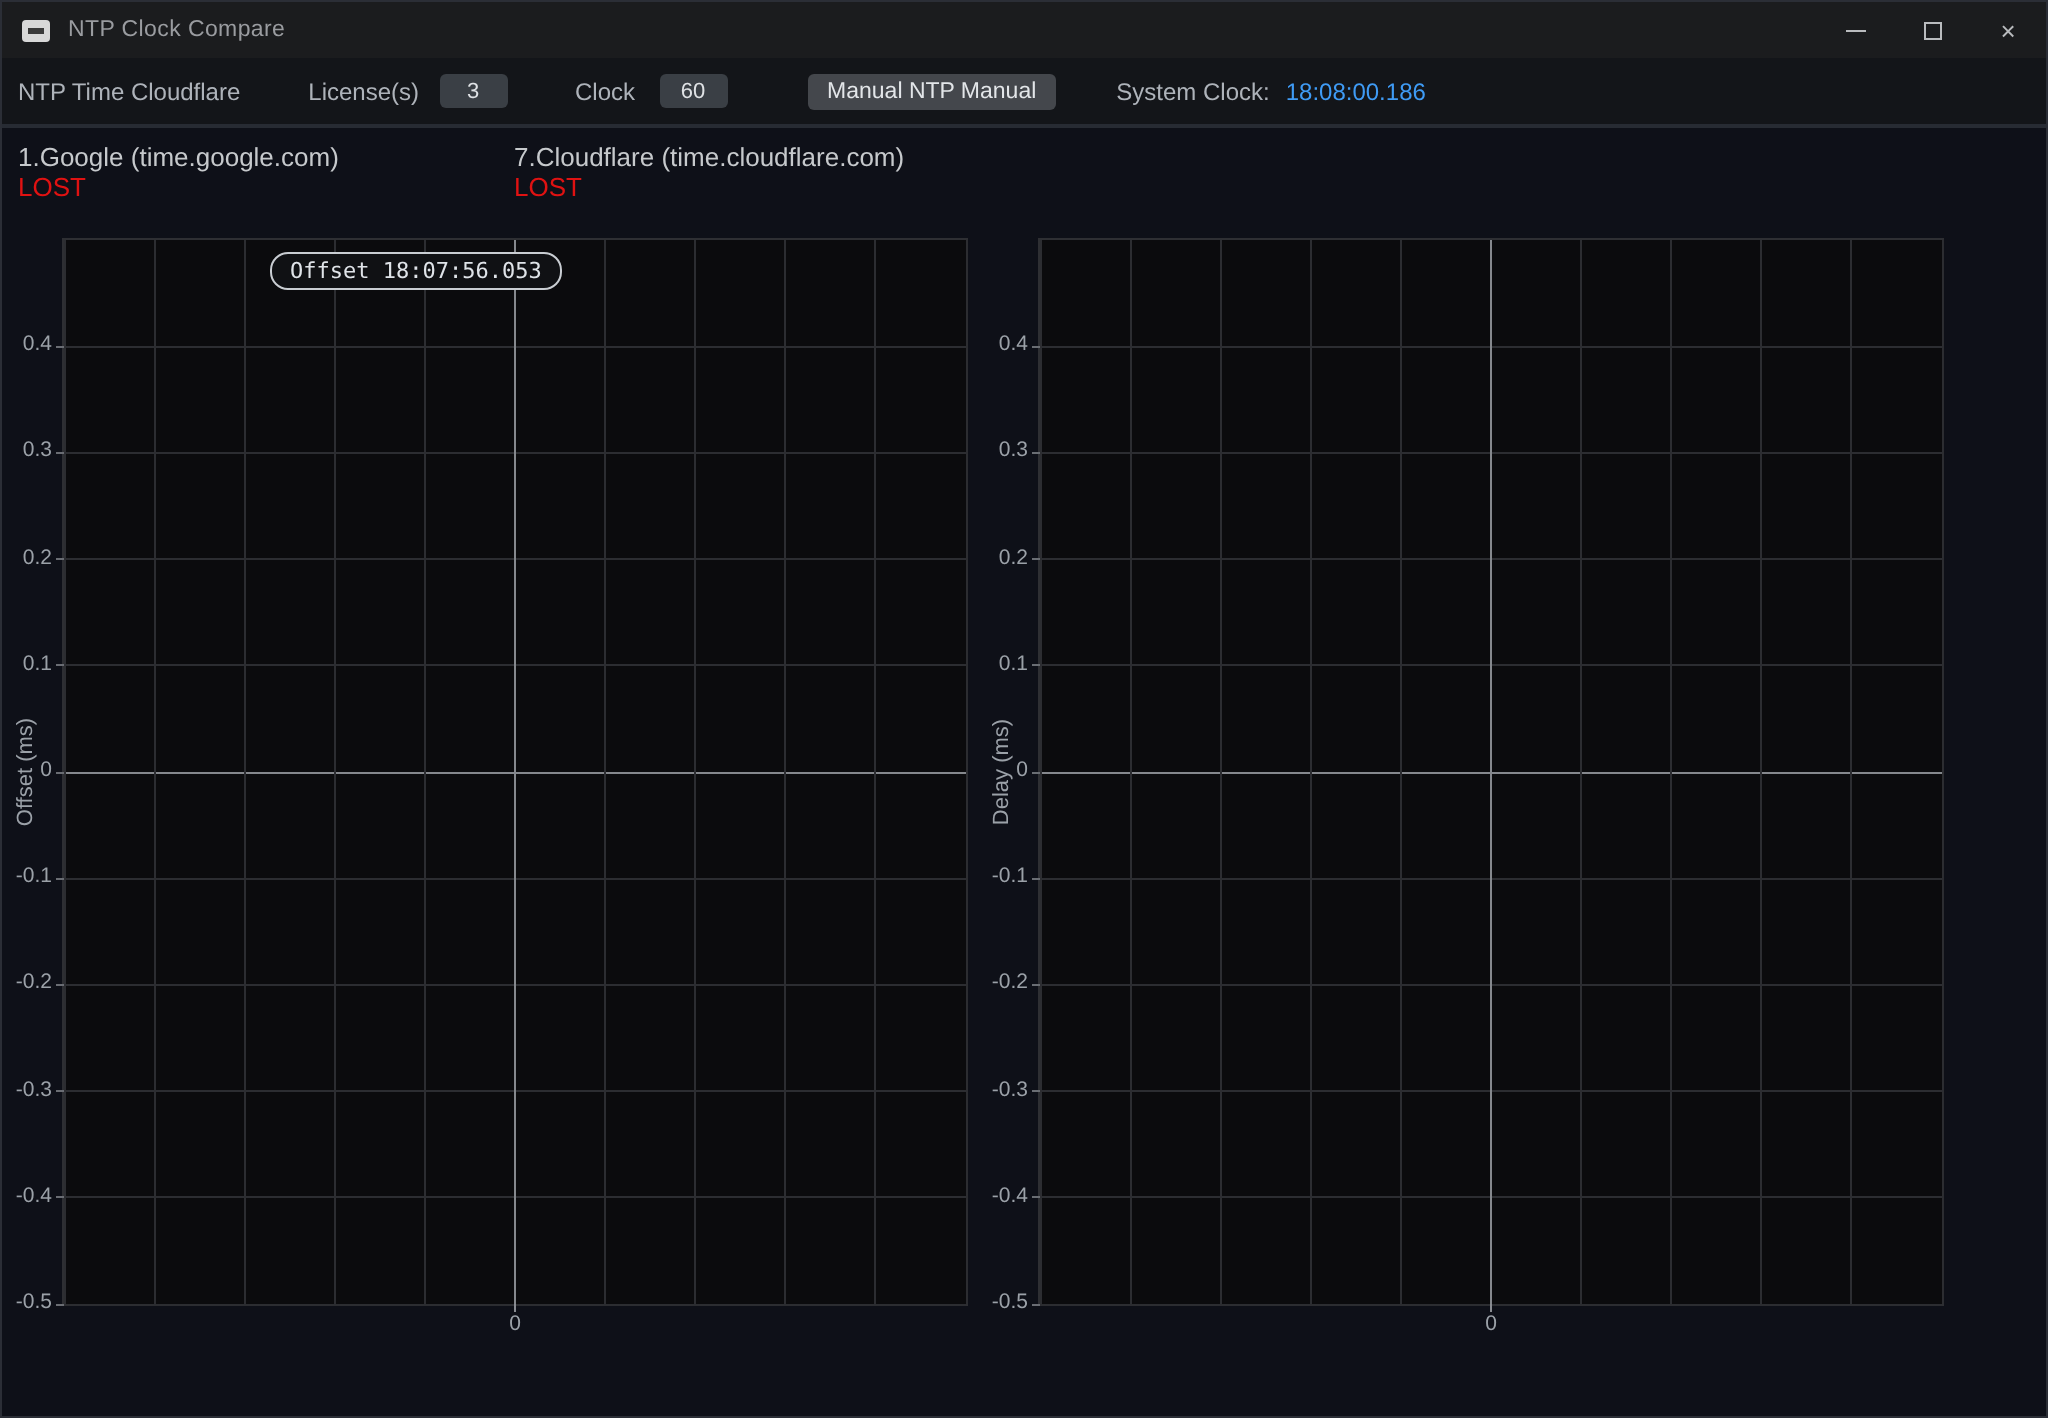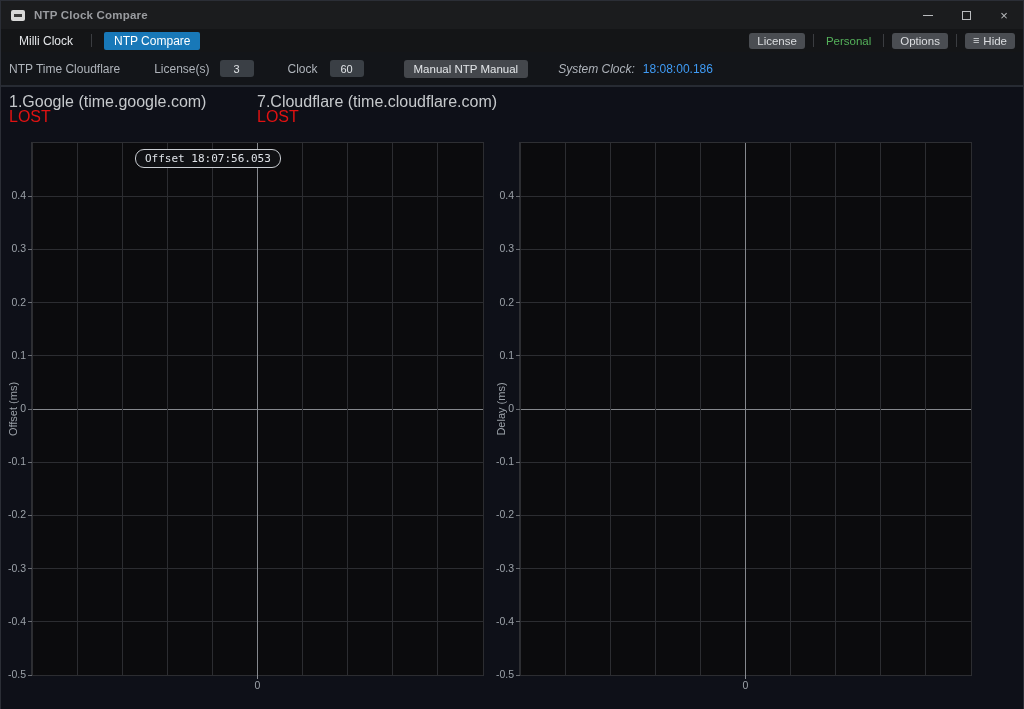--- a/index.html
+++ b/index.html
@@ -17,21 +17,21 @@
     width:1024px;height:709px;overflow:hidden;
     font-family:"Liberation Sans","DejaVu Sans",sans-serif;
     background:#0e1018;
   }
   .window{width:1024px;height:709px;position:relative;background:#0e1018;border:1px solid #2b2e36;}
 
   
   .titlebar{height:28px;background:#1b1c1e;display:flex;align-items:center;padding-left:10px;}
   .app-icon{width:14px;height:11px;background:#d8d8d8;border-radius:2px;position:relative;margin-right:9px;flex:0 0 auto;}
   .app-icon::after{content:"";position:absolute;left:3px;top:4px;width:8px;height:3px;background:#3a3a3a;}
-  .title-text{font-size:11.5px;color:#9a9ca0;letter-spacing:.2px;font-weight:bold;}
+  .title-text{font-size:11.5px;color:#9a9ca0;letter-spacing:.2px;}
   .win-controls{margin-left:auto;display:flex;align-items:center;height:100%;}
   .win-btn{width:38px;height:100%;display:flex;align-items:center;justify-content:center;color:#b9bbbe;font-size:13px;cursor:default;}
   .win-btn .min-bar{width:10px;height:1px;background:#b9bbbe;}
   .win-btn .max-box{width:9px;height:9px;border:1px solid #b9bbbe;}
 
   
   .tabbar{height:23px;background:#141517;display:flex;align-items:center;padding:0 8px;}
   .tab{font-size:12px;color:#e3e5e8;padding:2px 10px;border-radius:2px;}
   .tab.active{background:var(--tab-active-bg);color:#fff;margin-left:4px;}
   .vsep{width:1px;height:13px;background:#3b3d41;margin:0 8px;}
@@ -40,27 +40,27 @@
   .personal{color:var(--personal-green);font-size:11.5px;padding:0 4px;}
   .hamburger-icon{font-size:11px;color:#dcdee1;line-height:1;}
 
   
   .toolbar{height:33px;background:#131519;display:flex;align-items:center;padding:0 8px;font-size:12px;color:#aeb3ba;}
   .toolbar .section-title{margin-right:34px;}
   .field{width:34px;height:17px;background:#3a3f45;border:none;border-radius:3px;color:#dfe2e5;font-size:11px;text-align:center;font-family:inherit;}
   .lbl-interval{margin-right:10px;}
   .lbl-repeat{margin-left:34px;margin-right:12px;}
   .manual-btn{margin-left:40px;background:#44474c;color:#e3e6e9;font-size:11.5px;border:none;border-radius:3px;padding:3px 10px;}
-  .sysclock-lbl{margin-left:30px;font-style:italic;}
+  .sysclock-lbl{margin-left:30px;}
   .sysclock-val{margin-left:8px;color:var(--clock-blue);font-size:12px;}
   .toolbar-sep{height:2px;background:#272b33;}
 
   
   .main{position:relative;height:623px;background:#0e1018;}
-  .server-block{position:absolute;top:7px;font-size:16px;line-height:15px;}
+  .server-block{position:absolute;top:7px;font-size:13px;line-height:15px;}
   .server-block .srv-name{color:#c6c9cc;}
   .server-block .srv-status{color:var(--lost-red);}
   #server-0{left:8px;}
   #server-1{left:256px;}
 
   .plot{position:absolute;top:55px;width:453px;height:534px;background:#0b0b0d;border:1px solid #2e2f33;}
   #plot-0{left:30px;}
   #plot-1{left:518px;}
 
   .ylabel{position:absolute;top:322px;font-size:11px;color:var(--tick-text);transform:translate(-50%,-50%) rotate(-90deg);white-space:nowrap;}
@@ -97,37 +97,20 @@
         </div>
       <div class="win-btn">
           <span class="max-box"></span>
         </div>
       <div class="win-btn">
           <span>×</span>
         </div>
     </div>
   </div>
 
-  <div class="tabbar">
-    <span class="tab">Milli Clock</span>
-    <span class="vsep"></span>
-    <span class="tab active">NTP Compare</span>
-    <div class="tabbar-right">
-      <button class="mini-btn">License</button>
-      <span class="vsep"></span>
-      <span class="personal">Personal</span>
-      <span class="vsep"></span>
-      <button class="mini-btn">Options</button>
-      <span class="vsep"></span>
-      <button class="mini-btn">
-          <span class="hamburger-icon">≡</span>
-          <span>Hide</span>
-        </button>
-    </div>
-  </div>
 
   <div class="toolbar">
     <span class="section-title">NTP Time Cloudflare</span>
     <span class="lbl-interval">License(s)</span>
     <input class="field" value="3" style="">
     <span class="lbl-repeat">Clock</span>
     <input class="field" value="60" style="">
     <button class="manual-btn">Manual NTP Manual</button>
     <span class="sysclock-lbl">System Clock:</span>
     <span class="sysclock-val">18:08:00.186</span>

